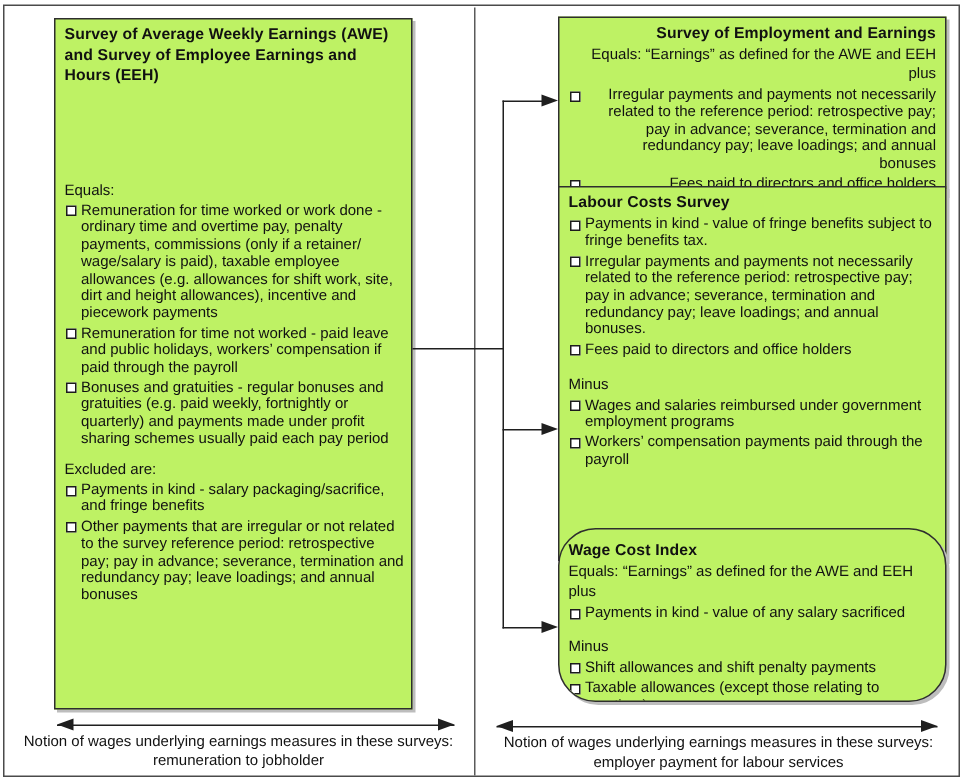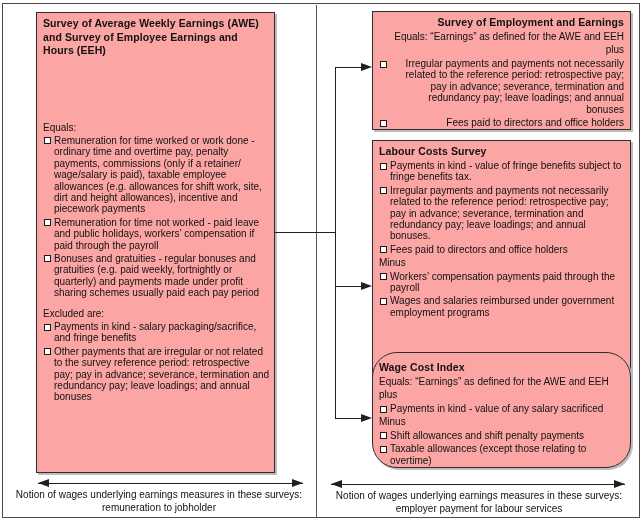--- a/index.html
+++ b/index.html
@@ -10,33 +10,33 @@
   }
   .outer-border {
     position:absolute; left:2px; top:3px; width:638px; height:515px;
     border:1px solid #4a4a4a; box-sizing:border-box;
   }
   .divider {
     position:absolute; left:316px; top:5px; width:1px; height:512px;
     background:#5a5a5a;
   }
   .box {
-    position:absolute; box-sizing:border-box; background:#fca5a5;
+    position:absolute; box-sizing:border-box; background:#bef264;
     border:1px solid #2e2e2e; box-shadow:2px 2px 0 #bdbdbd;
     font-size:10px; line-height:11.4px; overflow:hidden;
     padding:4px 6px;
   }
   .box-title { font-weight:700; font-size:10.5px; line-height:13px; letter-spacing:0.1px; }
   .left-box { left:36px; top:12px; width:239px; height:461px; padding:4px 4px 4px 6px; }
   .left-box .box-title { line-height:13.5px; }
   .box-employment { left:372px; top:11px;  width:259px; height:119px;text-align:right; }
-  .box-labour     { left:372px; top:140px; width:259px; height:250px; }
+  .box-labour     { left:372px; top:124px; width:259px; height:250px; }
   .box-wci        { left:372px; top:352px; width:259px; height:116px; padding-top:8px;border-radius:25px; }
   .intro { margin:1px 0; line-height:13px; }
-  .label { margin-top:2px; }
+  .label { margin-top:12px; }
   .gap-large { margin-top:64px; }
   .gap-med { margin-top:9px; }
   ul.blist { list-style:none; margin:0; padding:0; }
   ul.blist li { position:relative; padding-left:11px; margin-top:2px; }
   ul.blist li::before {
     content:""; position:absolute; left:1px; top:2.5px;
     width:5px; height:5px; border:1px solid #1c1c1c; background:#fff;
   }
   .cline { position:absolute; background:#1f1f1f; }
   .ahead {
@@ -90,22 +90,22 @@
 
   <div class="box box-labour">
     <div class="box-title">Labour Costs Survey</div>
     <ul class="blist">
       <li>Payments in kind - value of fringe benefits subject to fringe benefits tax.</li>
       <li>Irregular payments and payments not necessarily related to the reference period: retrospective pay; pay in advance; severance, termination and redundancy pay; leave loadings; and annual bonuses.</li>
       <li>Fees paid to directors and office holders</li>
     </ul>
     <div class="label">Minus</div>
     <ul class="blist">
+      <li>Wages and salaries reimbursed under government employment programs</li>
       <li>Workers’ compensation payments paid through the payroll</li>
-      <li>Wages and salaries reimbursed under government employment programs</li>
     </ul>
   </div>
 
   <div class="box box-wci">
     <div class="box-title">Wage Cost Index</div>
     <div class="intro">Equals: “Earnings” as defined for the AWE and EEH plus</div>
     <ul class="blist">
       <li>Payments in kind - value of any salary sacrificed</li>
     </ul>
     <div class="label">Minus</div>

